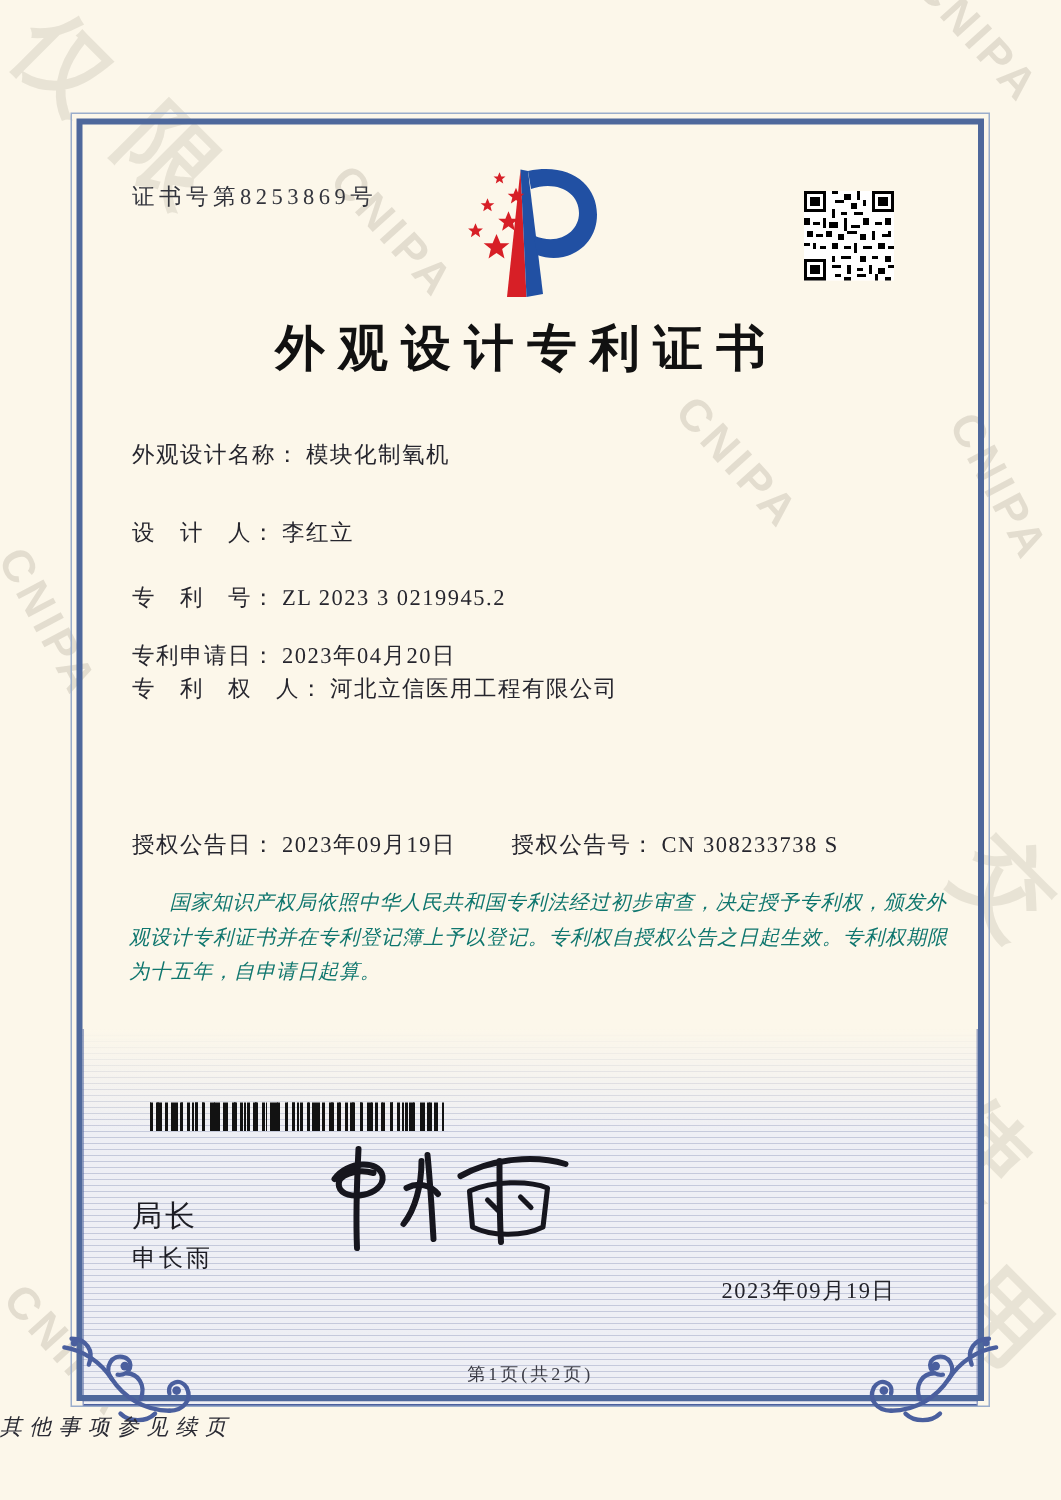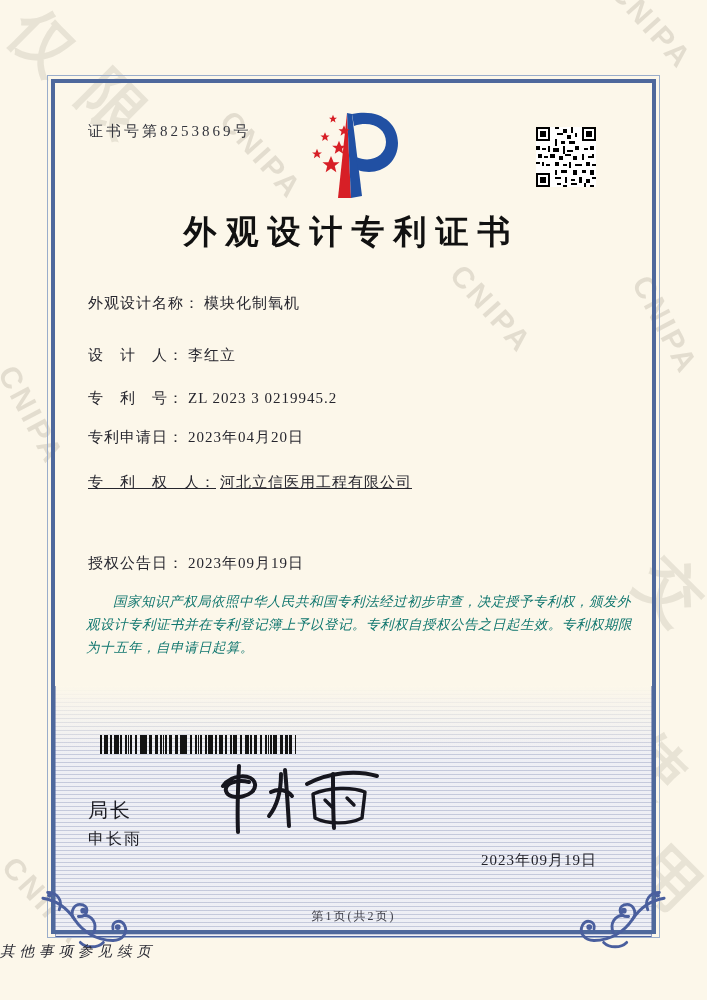--- a/index.html
+++ b/index.html
@@ -205,26 +205,29 @@
   </div>
   <div class="row" style="top:346px;">
     <span class="lab">设　计　人：</span><span class="val">李红立</span>
   </div>
   <div class="row" style="top:389px;">
     <span class="lab">专　利　号：</span><span class="val">ZL 2023 3 0219945.2</span>
   </div>
   <div class="row" style="top:428px;">
     <span class="lab">专利申请日：</span><span class="val">2023年04月20日</span>
   </div>
-  <div class="row" style="top:473px;text-decoration:underline;">
+  <div class="row" style="top:450px;">
     <span class="lab">专　利　权　人：</span><span class="val">河北立信医用工程有限公司</span>
   </div>
   <div class="row row2" style="top:554px;">
     <span>
       <span class="lab">授权公告日：</span><span class="val">2023年09月19日</span>
+    </span>
+    <span>
+      <span class="lab">授权公告号：</span><span class="val">CN 308233738 S</span>
     </span>
   </div>
 
   <div class="body-text">
     <p>国家知识产权局依照中华人民共和国专利法经过初步审查，决定授予专利权，颁发外观设计专利证书并在专利登记簿上予以登记。专利权自授权公告之日起生效。专利权期限为十五年，自申请日起算。</p>
   </div>
 
   <div class="barcode"></div>
 
   <div class="role">局长</div>

